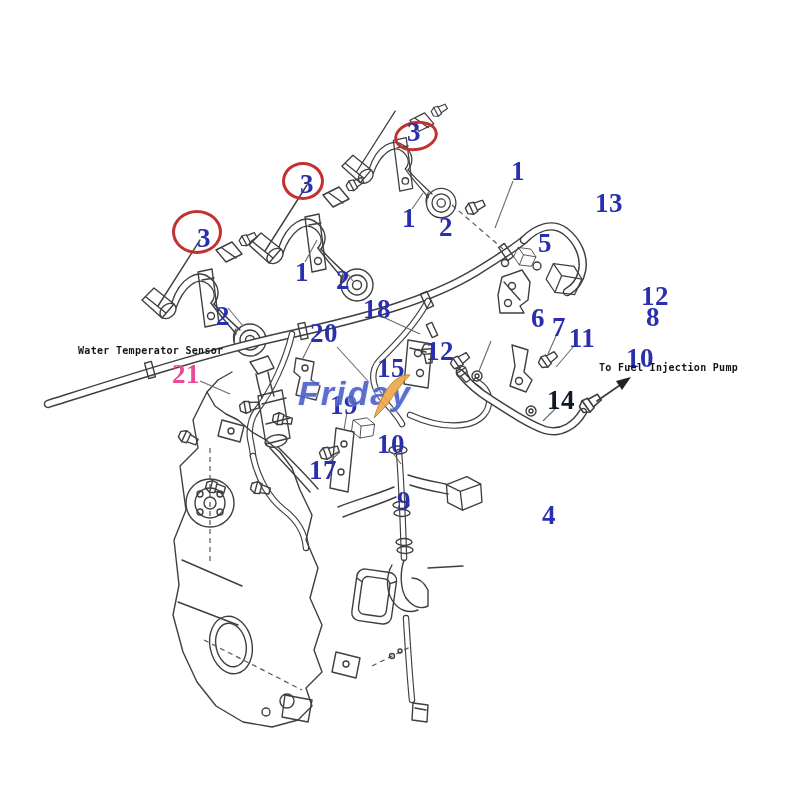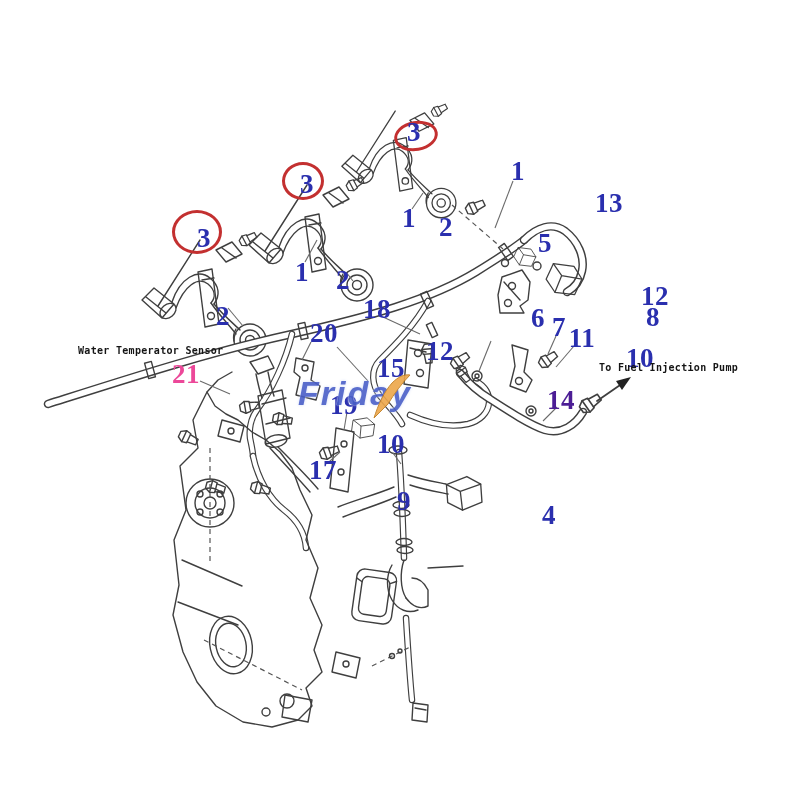--- a/index.html
+++ b/index.html
@@ -255,21 +255,21 @@
       <span class="callout" style="left: 446px; top: 227px; color: rgb(42, 47, 174);">2</span>
       <span class="callout" style="left: 518px; top: 171px; color: rgb(42, 47, 174);">1</span>
       <span class="callout" style="left: 545px; top: 243px; color: rgb(42, 47, 174);">5</span>
       <span class="callout" style="left: 609px; top: 203px; color: rgb(42, 47, 174);">13</span>
       <span class="callout" style="left: 655px; top: 296px; color: rgb(42, 47, 174);">12</span>
       <span class="callout" style="left: 653px; top: 317px; color: rgb(42, 47, 174);">8</span>
       <span class="callout" style="left: 538px; top: 318px; color: rgb(42, 47, 174);">6</span>
       <span class="callout" style="left: 559px; top: 327px; color: rgb(42, 47, 174);">7</span>
       <span class="callout" style="left: 582px; top: 338px; color: rgb(42, 47, 174);">11</span>
       <span class="callout" style="left: 640px; top: 358px; color: rgb(42, 47, 174);">10</span>
-      <span class="callout" style="left: 561px; top: 400px; color: #4c1d95; text-align: right;">14</span>
+      <span class="callout" style="left: 561px; top: 400px; color: #0f172a; text-align: right;">14</span>
       <span class="callout" style="left: 549px; top: 515px; color: rgb(42, 47, 174);">4</span>
       <span class="callout" style="left: 377px; top: 309px; color: rgb(42, 47, 174);">18</span>
       <span class="callout" style="left: 324px; top: 333px; color: rgb(42, 47, 174);">20</span>
       <span class="callout" style="left: 368px; top: 368px; color: rgb(42, 47, 174); margin-left: 23px;">15</span>
       <span class="callout" style="left: 440px; top: 351px; color: rgb(42, 47, 174);">12</span>
       <span class="callout" style="left: 344px; top: 405px; color: rgb(42, 47, 174);">19</span>
       <span class="callout" style="left: 391px; top: 444px; color: rgb(42, 47, 174);">10</span>
       <span class="callout" style="left: 323px; top: 470px; color: rgb(42, 47, 174);">17</span>
       <span class="callout" style="left: 186px; top: 374px; color: #ec4899;">21</span>
       <span class="callout" style="left: 404px; top: 501px; color: rgb(42, 47, 174);">9</span>

